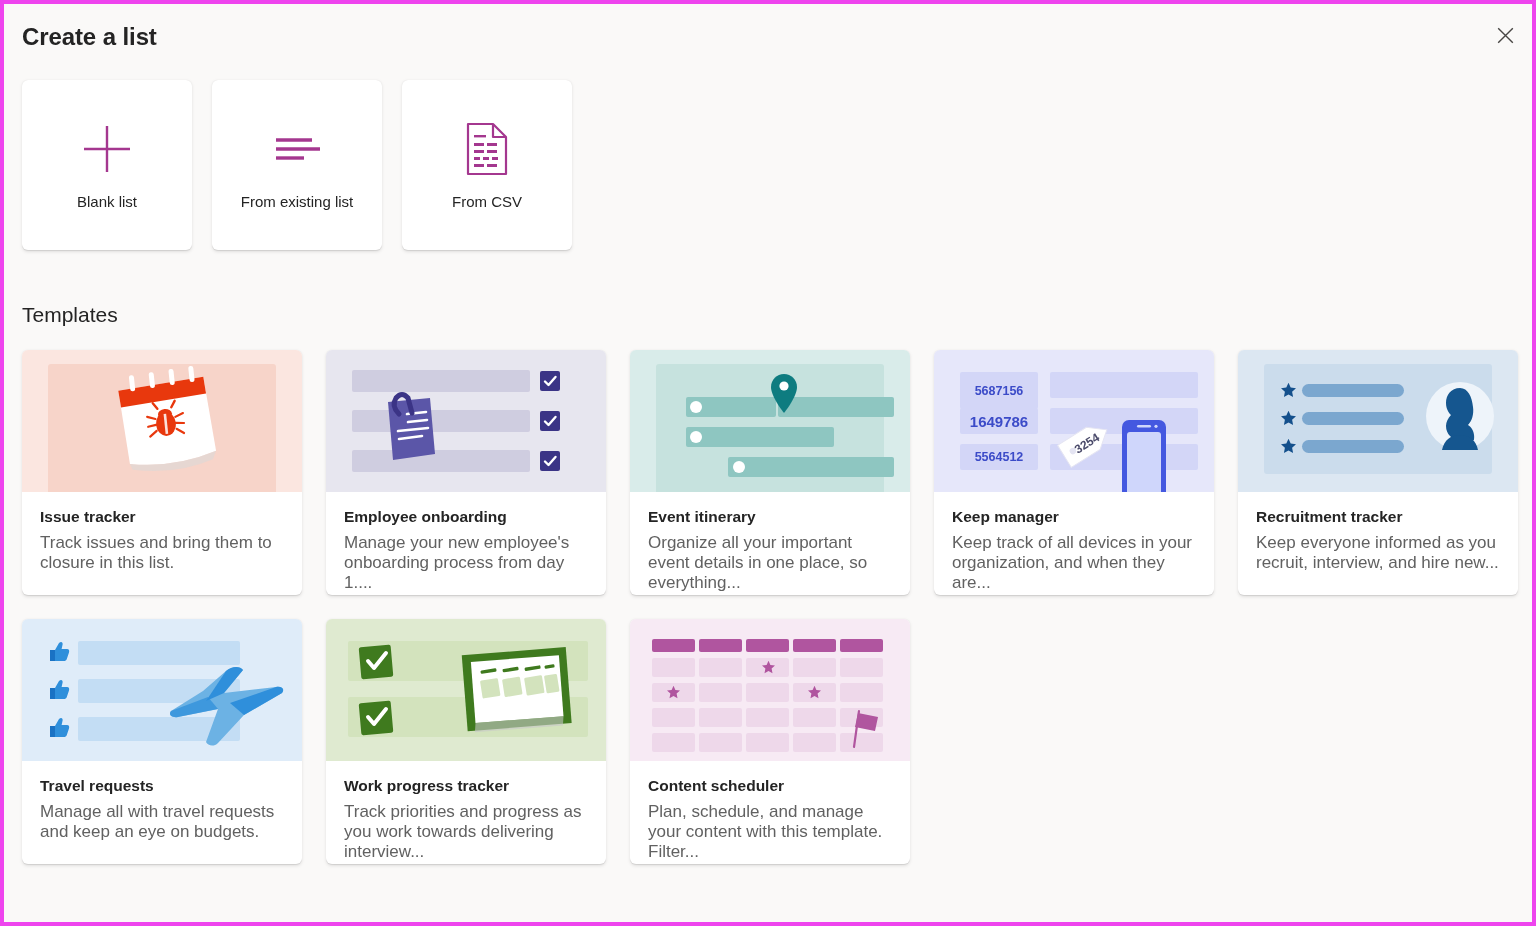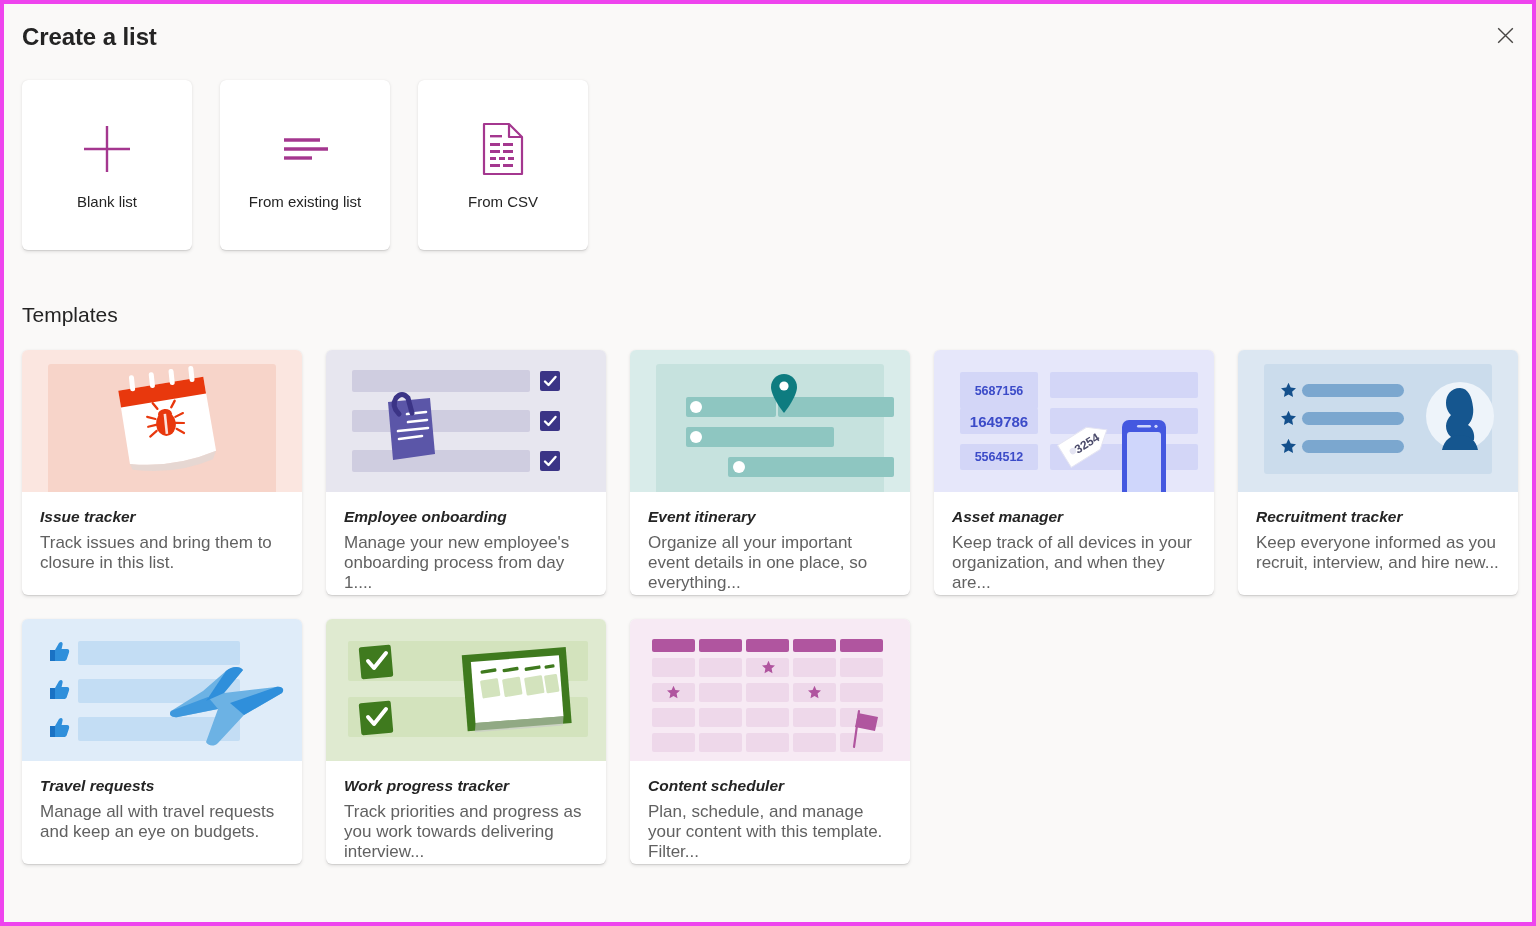--- a/index.html
+++ b/index.html
@@ -54,21 +54,21 @@
     margin-top: -4px;
     margin-right: 2px;
     background: transparent;
     border: 0;
   }
   .close-btn svg { display: block; }
 
   
   .create-row {
     display: flex;
-    gap: 28px;
+    gap: 20px;
     margin-top: 14px;
     align-items: flex-end;
   }
   .create-card {
     width: 170px;
     height: 170px;
     background: #ffffff;
     border-radius: 6px;
     box-shadow: 0 1.6px 3.6px rgba(0,0,0,0.10), 0 0.3px 0.9px rgba(0,0,0,0.09);
     display: flex;
@@ -126,21 +126,20 @@
   .tpl-body {
     padding: 14px 18px 0 18px;
     flex: 1;
   }
   .tpl-name {
     font-size: 15.5px;
     font-weight: 600;
     color: #242424;
     line-height: 21px;
     margin-bottom: 6px;
-    font-style: italic;
   }
   .tpl-desc {
     font-size: 17px;
     color: #616161;
     line-height: 20px;
   }
 
   
   .panel {
     position: absolute;
@@ -326,21 +325,21 @@
           </svg>
           <svg class="art" style="left:120px;top:62px" width="70" height="58" viewBox="0 0 70 58">
             <g transform="rotate(-32 35 29)">
               <path d="M6 16 L40 16 L56 29 L40 42 L6 42 Z" fill="#ffffff" stroke="#e4e4f2" stroke-width="1"></path>
               <circle cx="16" cy="29" r="3.2" fill="#e4e4f2"></circle>
               <text x="32" y="34" font-family="Liberation Sans, sans-serif" font-size="12" font-weight="600" fill="#4a4a6a" text-anchor="middle">3254</text>
             </g>
           </svg>
         </div>
         <div class="tpl-body">
-          <div class="tpl-name">Asset manager</div>
+          <div class="tpl-name">Keep manager</div>
           <div class="tpl-desc">Keep track of all devices in your organization, and when they are...</div>
         </div>
       </div>
 
       <div class="tpl-card">
         <div class="tpl-thumb" style="background:#dce7f2">
           <div class="panel" style="background:#cbdcec;top:14px;bottom:18px"></div>
           <svg class="art" style="left:42px;top:32px" width="17" height="17" viewBox="0 0 17 17">
             <path d="M8.5 0.8 L10.7 5.6 L16 6.2 L12.1 9.8 L13.1 15 L8.5 12.4 L3.9 15 L4.9 9.8 L1 6.2 L6.3 5.6 Z" fill="#14508c"></path>
           </svg>

